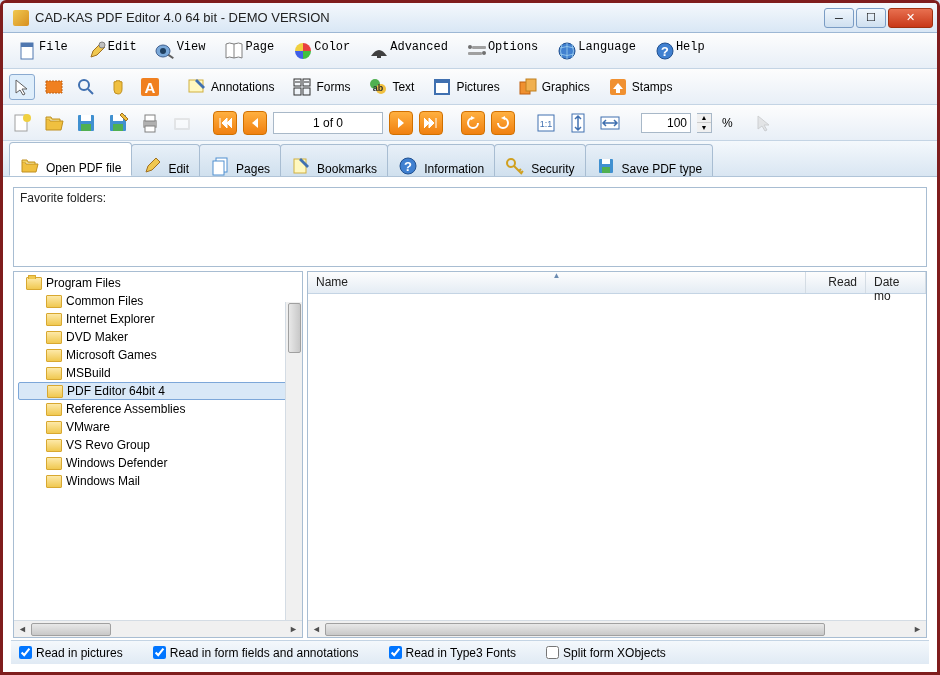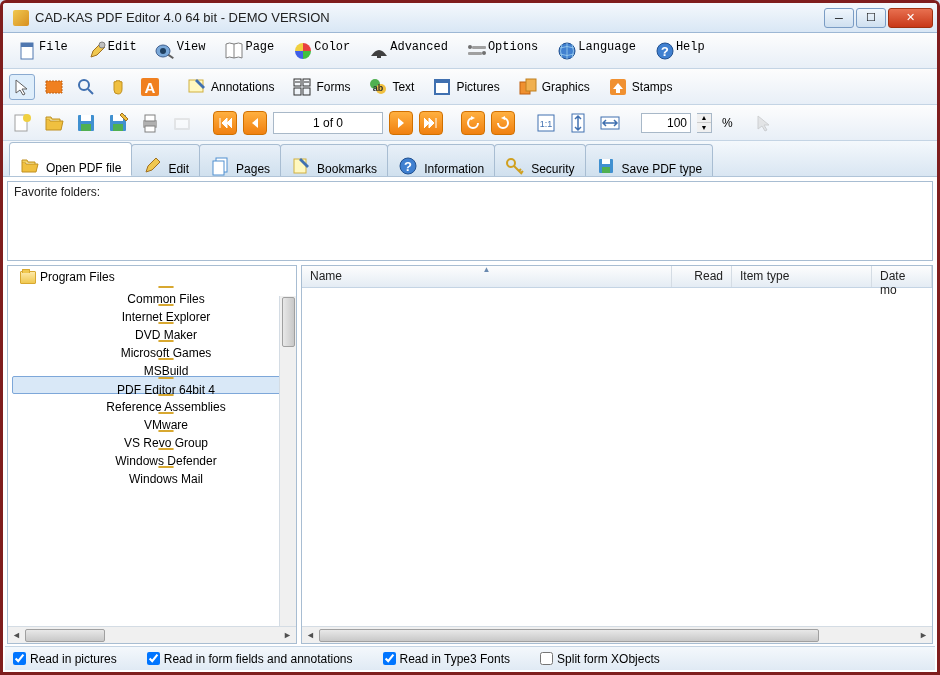--- a/index.html
+++ b/index.html
@@ -24,30 +24,30 @@
 .sep { width: 6px; }
 .orangebtn { width: 24px; height: 24px; background: linear-gradient(#ffb040, #f08010); border: 1px solid #d07000; border-radius: 4px; display: flex; align-items: center; justify-content: center; color: #fff; font-size: 12px; cursor: pointer; }
 .pageinput { width: 110px; height: 22px; border: 1px solid #a8b8c8; text-align: center; font-size: 12px; }
 .zoominput { width: 50px; height: 20px; border: 1px solid #a8b8c8; font-size: 12px; text-align: right; padding-right: 3px; }
 .spinner { width: 15px; height: 20px; border: 1px solid #a8b8c8; border-left: none; background: #f0f0f0; display:flex; flex-direction:column; }
 .spinner div { flex:1; display:flex; align-items:center; justify-content:center; font-size:7px; cursor:pointer; border-bottom:1px solid #ccc;}
 .tabbar { height: 36px; background: linear-gradient(#f4f8fc, #d9e6f2); border-bottom: 1px solid #b0c4d8; display: flex; align-items: flex-end; padding: 0 6px; gap: 0; }
 .tab { height: 32px; padding: 0 10px; display: flex; align-items: flex-end; gap: 6px; border: 1px solid #a8bdd2; border-bottom: none; background: linear-gradient(#e8f0f8, #d0e0ee); border-radius: 4px 4px 0 0; cursor: pointer; margin-right: -1px; }
 .tab.active { background: #fff; height: 34px; border-bottom: 1px solid #fff; position: relative; z-index: 2; }
 .tab .ticon { width: 20px; height: 20px; display: flex; align-items: center; justify-content: center; }
-.content { flex: 1; background: #fff; display: flex; flex-direction: column; padding: 2px; }
+.content { flex: 1; background: #fff; display: flex; flex-direction: column; padding: 8px; }
 .favpanel { border: 1px solid #a8bdd2; margin: 2px; height: 80px; background: #fff; }
 .favpanel .head { padding: 3px 6px; font-size: 12px; color: #222; }
 .browser { flex: 1; display: flex; gap: 4px; margin: 2px; min-height: 0; }
 .treepanel, .listpanel { border: 1px solid #a8bdd2; background: #fff; display: flex; flex-direction: column; min-height: 0; }
 .treepanel { width: 290px; }
 .listpanel { flex: 1; }
 .tree { flex: 1; overflow: auto; padding: 2px 4px; position: relative; }
 .treerow { display: flex; align-items: center; gap: 4px; height: 18px; padding-left: 8px; cursor: pointer; }
-.treerow.child { padding-left: 28px; flex-direction: column; }
+.treerow.child { padding-left: 28px; }
 .treerow.sel { background: #d9e8f7; border: 1px solid #7da7d9; border-radius: 2px; }
 .folder-icon { width: 16px; height: 13px; background: linear-gradient(#fde9a8, #f0c850); border: 1px solid #d8a830; border-radius: 1px; position: relative; }
 .folder-icon.open::before { content:""; position:absolute; top:-3px; left:1px; width:6px; height:3px; background:#f0c850; border:1px solid #d8a830; border-bottom:none; border-radius:1px 1px 0 0;}
 .listhead { height: 22px; background: linear-gradient(#fdfdfd, #e4ecf4); border-bottom: 1px solid #c4d4e4; display: flex; }
 .listcol { padding: 3px 8px; border-right: 1px solid #d4dce4; font-size: 12px; color: #222; position: relative; }
 .listcol.name { flex: 1; }
 .listcol.size { width: 60px; text-align: right; }
 .listcol.type { width: 140px; }
 .listcol.date { width: 60px; }
 .sortarrow { position:absolute; left:50%; top:-1px; transform:translateX(-50%); font-size:8px; color:#6a8ab0;}
@@ -502,21 +502,20 @@
           <div class="arrow left">◄</div>
           <div class="thumb" style="width:80px"></div>
           <div class="arrow right">►</div>
         </div>
       </div>
 
       <div class="listpanel">
         <div class="listhead">
           <div class="listcol name"><span>Name</span><span class="sortarrow">▲</span></div>
           <div class="listcol size">Read</div>
-          <div class="listcol type">Item type</div>
           <div class="listcol date">Date mo</div>
         </div>
         <div class="listbody"></div>
         <div class="scrollh">
           <div class="arrow left">◄</div>
           <div class="thumb" style="width:500px"></div>
           <div class="arrow right">►</div>
         </div>
       </div>
     </div>

